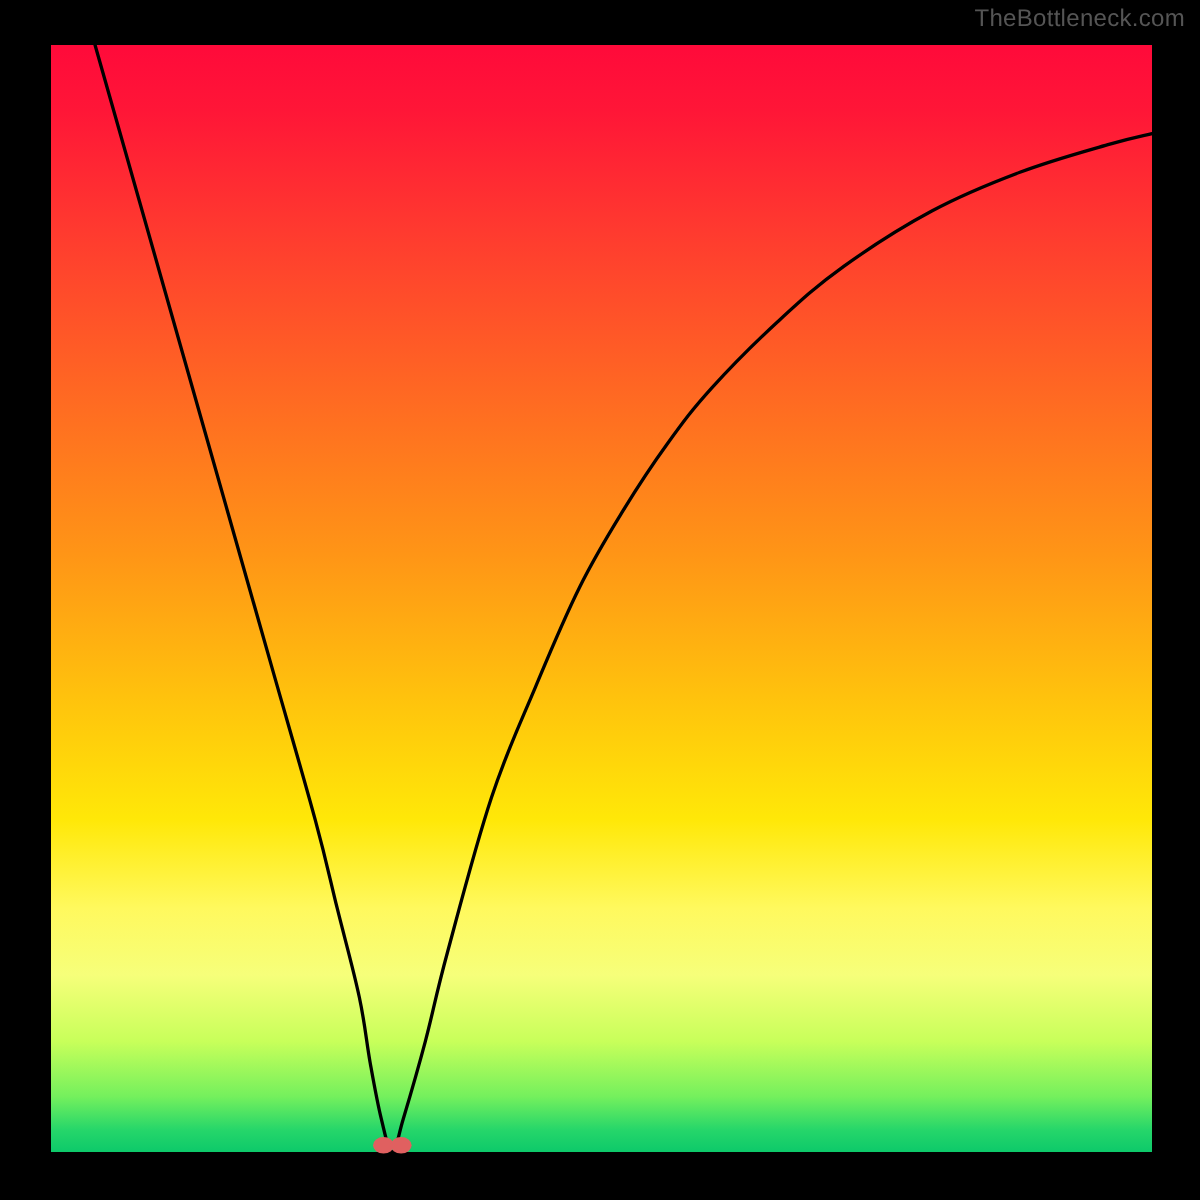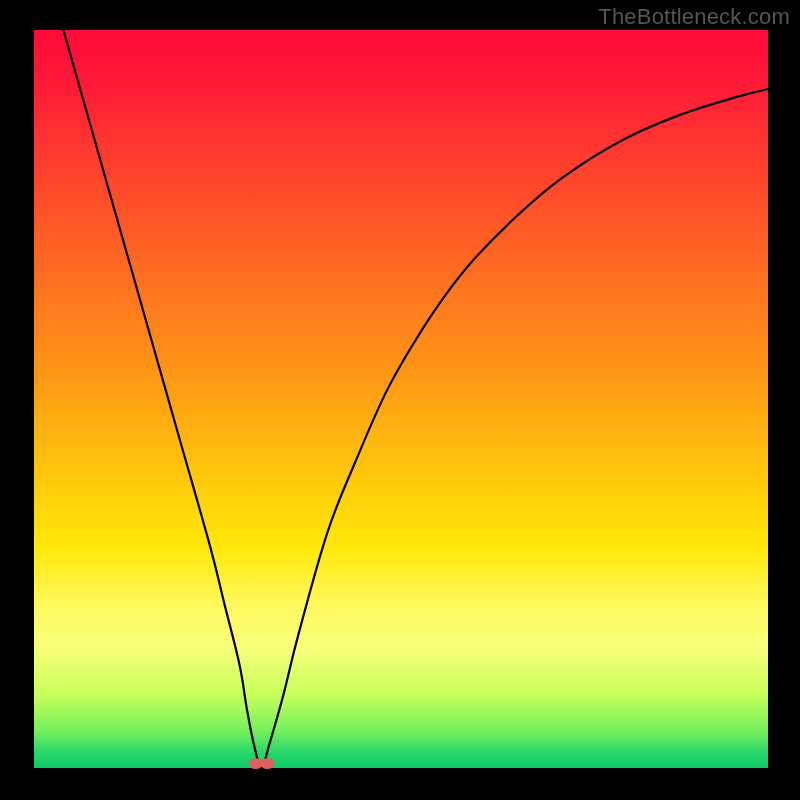--- a/index.html
+++ b/index.html
@@ -15,21 +15,21 @@
     position: relative;
     width: 800px;
     height: 800px;
     background: #000;
   }
   .watermark {
     position: absolute;
     top: 4px;
     right: 10px;
     color: #555;
-    font-size: 22px;
+    font-size: 16px;
     font-weight: 400;
     letter-spacing: 0.2px;
     z-index: 10;
   }
   .plot-area {
     position: absolute;
     left: 34px;
     top: 30px;
     width: 734px;
     height: 738px;

